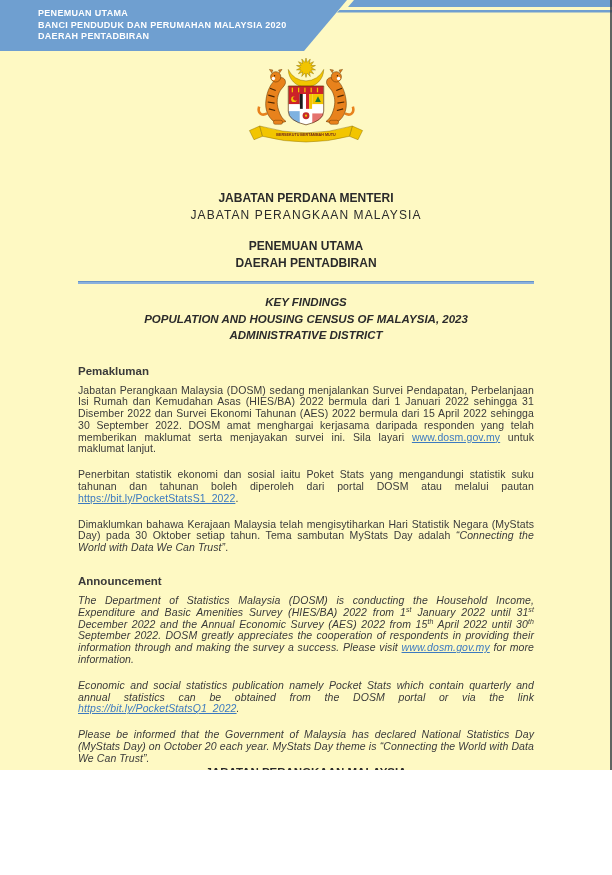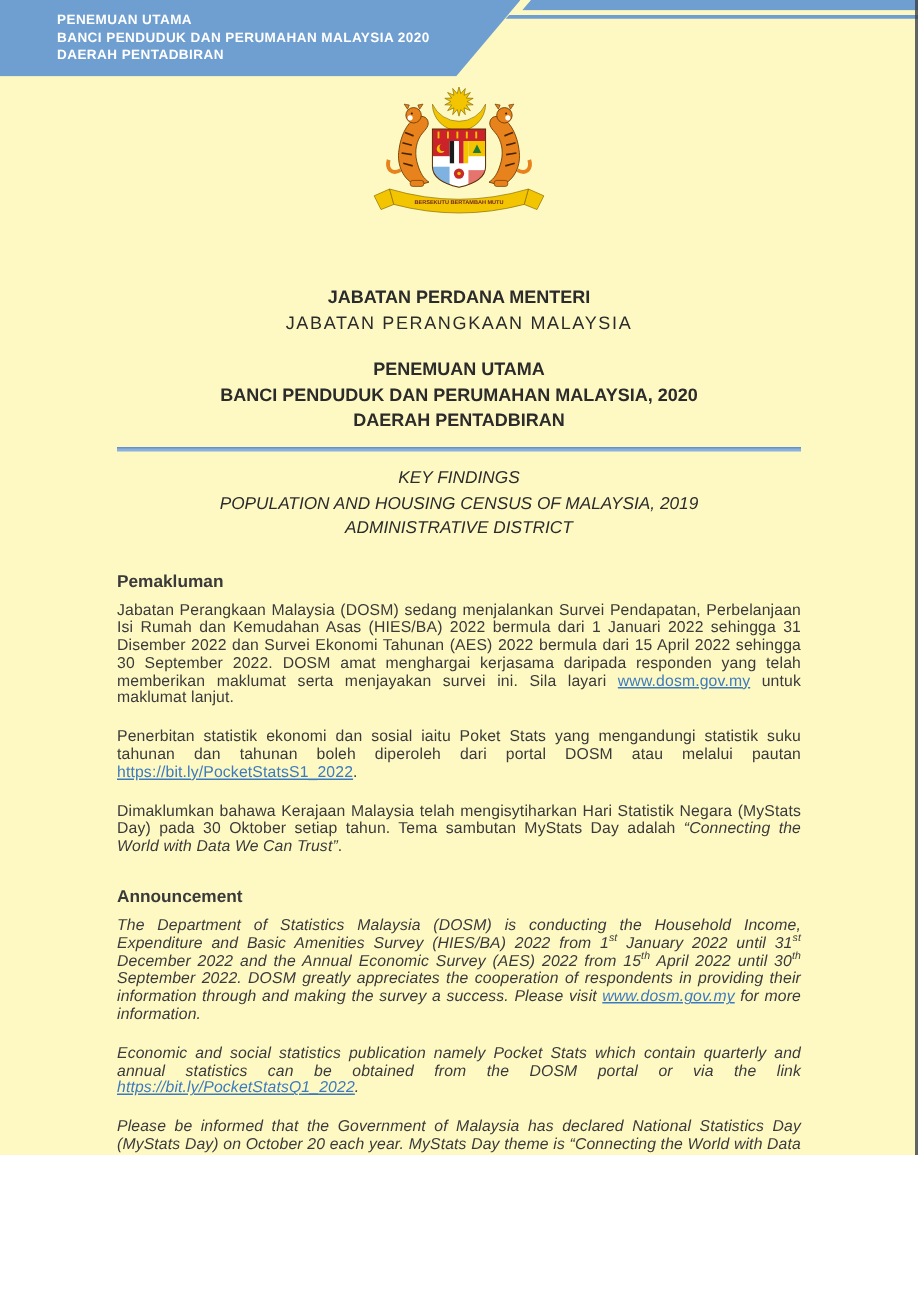--- a/index.html
+++ b/index.html
@@ -34,21 +34,21 @@
 
   
   .center { text-align:center; color:#2b2b2b; }
   .agency { margin-top:11px; }
   .agency-1 { font-weight:bold; font-size:12px; line-height:17px;margin-top:29px; }
   .agency-2 { font-size:12px; line-height:17px; letter-spacing:1.1px; }
   .title-ms { margin-top:14px; font-weight:bold; font-size:12px; line-height:17px; }
   .divider {
     margin:9px 78px 0; height:3px; background:#8ab1dd; border-top:1px solid #6593c9;
   }
-  .title-en { margin-top:10px; font-weight:normal; font-style:italic; font-size:11.5px; line-height:16.5px; }
+  .title-en { margin-top:10px; font-weight:bold; font-style:italic; font-size:11.5px; line-height:16.5px; }
 
   
   .doc-body { padding:0 78px; color:#3a3a3a; }
   .section-heading { font-weight:bold; font-size:11.5px; margin-top:21px; }
   .doc-section.italic .section-heading { }
   .doc-section.italic .para { font-style:italic; }
   .para {
     margin-top:8px; font-size:10.5px; line-height:11.8px;
     text-align:justify; letter-spacing:.1px;
   }
@@ -153,29 +153,28 @@
     </g>
   </svg>
 
   <div class="center agency">
     <div class="agency-1">JABATAN PERDANA MENTERI</div>
     <div class="agency-2">JABATAN PERANGKAAN MALAYSIA</div>
   </div>
 
   <div class="center title-ms">
     <div>PENEMUAN UTAMA</div>
-    <div>BANCI PENDUDUK DAN PERUMAHAN MALAYSIA, 2020</div>
     <div>DAERAH PENTADBIRAN</div>
   </div>
 
   <div class="divider"></div>
 
   <div class="center title-en">
     <div>KEY FINDINGS</div>
-    <div>POPULATION AND HOUSING CENSUS OF MALAYSIA, 2019</div>
+    <div>POPULATION AND HOUSING CENSUS OF MALAYSIA, 2023</div>
     <div>ADMINISTRATIVE DISTRICT</div>
   </div>
 
   <main class="doc-body">
       <section class="doc-section">
         <div class="section-heading">Pemakluman</div>
         <p class="para"><span>Jabatan Perangkaan Malaysia (DOSM) sedang menjalankan Survei Pendapatan, Perbelanjaan Isi Rumah dan Kemudahan Asas (HIES/BA) 2022 bermula dari 1 Januari 2022 sehingga 31 Disember 2022 dan Survei Ekonomi Tahunan (AES) 2022 bermula dari 15 April 2022 sehingga 30 September 2022. DOSM amat menghargai kerjasama daripada responden yang telah memberikan maklumat serta menjayakan survei ini. Sila layari </span><a href="#" class="link">www.dosm.gov.my</a><span> untuk maklumat lanjut.</span></p>
         <p class="para"><span>Penerbitan statistik ekonomi dan sosial iaitu Poket Stats yang mengandungi statistik suku tahunan dan tahunan boleh diperoleh dari portal DOSM atau melalui pautan </span><a href="#" class="link">https://bit.ly/PocketStatsS1_2022</a><span>.</span></p>
         <p class="para"><span>Dimaklumkan bahawa Kerajaan Malaysia telah mengisytiharkan Hari Statistik Negara (MyStats Day) pada 30 Oktober setiap tahun. Tema sambutan MyStats Day adalah </span><em>“Connecting the World with Data We Can Trust”</em><span>.</span></p>
       </section>

